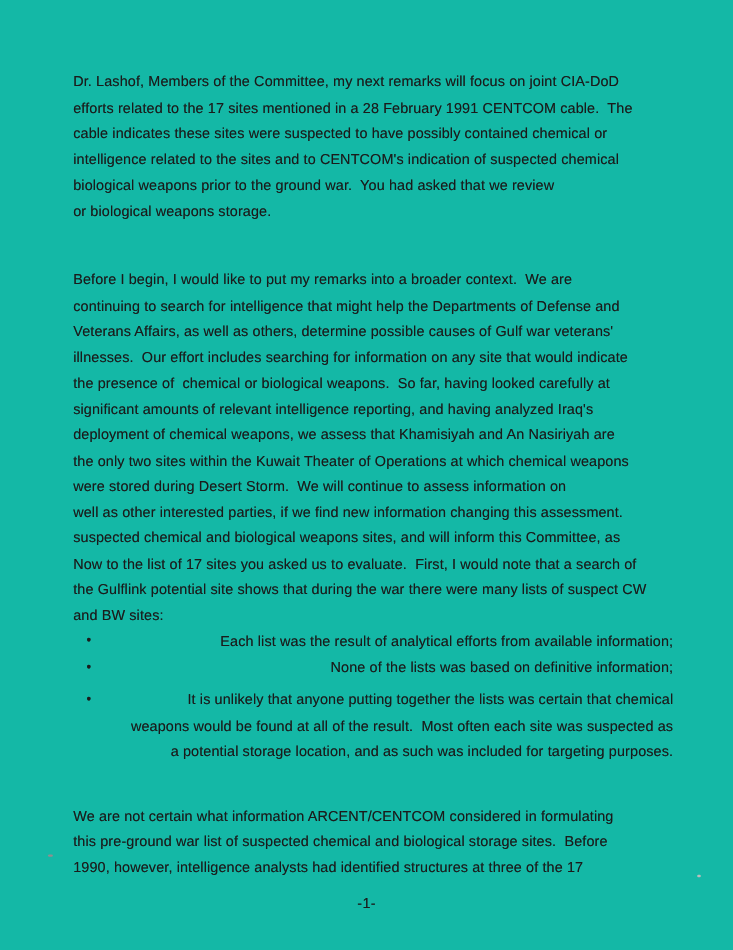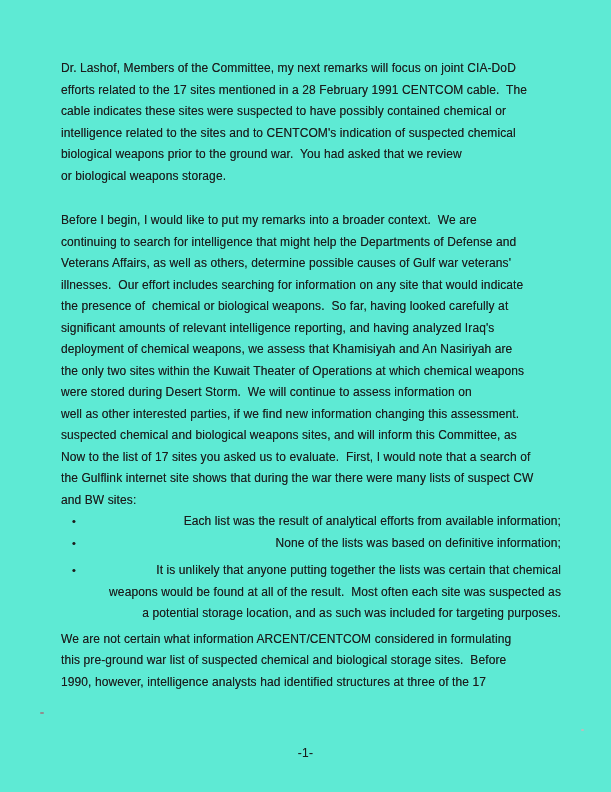--- a/index.html
+++ b/index.html
@@ -4,43 +4,43 @@
 <style>
   html, body {
     margin: 0;
     padding: 0;
     background: #ffffff;
   }
   .page {
     position: relative;
     width: 611px;
     height: 792px;
-    background: #5eead4;
+    background: #14b8a6;
     overflow: hidden;
     font-family: "Liberation Sans", "DejaVu Sans", sans-serif;
     color: #1b1b1b;
   }
   .content {
     position: absolute;
     left: 61px;
     top: 58px;
     width: 500px;
   }
   .para { margin: 0; padding: 0; }
   .line {
     display: block;
     white-space: pre;
     font-size: 12px;
     line-height: 21.5px;
     letter-spacing: 0.1px;
     text-shadow: 0 0 0.4px rgba(27,27,27,0.55);
   }
-  .gap-lg { margin-top: 23px; }
+  .gap-lg { margin-top: 36px; }
   .gap-md { }
-  .gap-p4 { margin-top: 4px; }
+  .gap-p4 { margin-top: 32px; }
   .bullets { margin: 0; padding: 0; }
   .bullet { display: flex; margin: 0; }
   .bullet.spaced { margin-top: 6px; }
   .bullet .marker {
     flex: 0 0 16px;
     margin-left: 11px;
     font-size: 11px;
     line-height: 21.5px;
     text-shadow: 0 0 0.4px rgba(27,27,27,0.55);
   }
@@ -88,21 +88,21 @@
       <span class="line">significant amounts of relevant intelligence reporting, and having analyzed Iraq's</span>
       <span class="line">deployment of chemical weapons, we assess that Khamisiyah and An Nasiriyah are</span>
       <span class="line">the only two sites within the Kuwait Theater of Operations at which chemical weapons</span>
       <span class="line">were stored during Desert Storm.  We will continue to assess information on</span>
       <span class="line">well as other interested parties, if we find new information changing this assessment.</span>
       <span class="line">suspected chemical and biological weapons sites, and will inform this Committee, as</span>
     </div>
 
     <div class="para gap-md">
       <span class="line">Now to the list of 17 sites you asked us to evaluate.  First, I would note that a search of</span>
-      <span class="line">the Gulflink internet site shows that during the war there were many lists of suspect CW</span>
+      <span class="line">the Gulflink potential site shows that during the war there were many lists of suspect CW</span>
       <span class="line">and BW sites:</span>
     </div>
 
     <div class="bullets">
       <div class="bullet">
         <span class="marker">•</span>
         <span class="blines">
           <span class="line">Each list was the result of analytical efforts from available information;</span>
         </span>
       </div>

